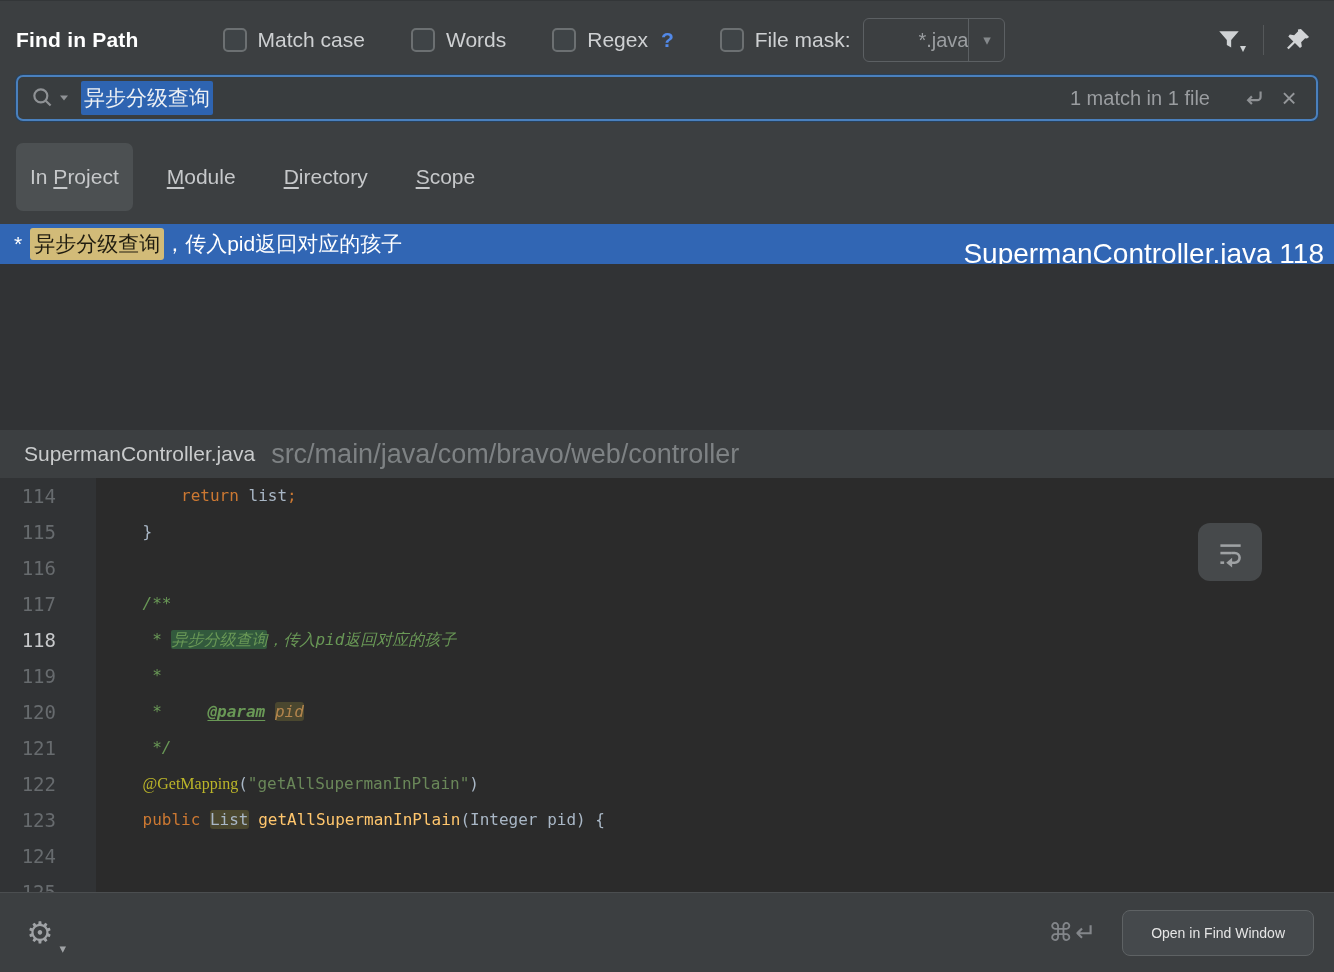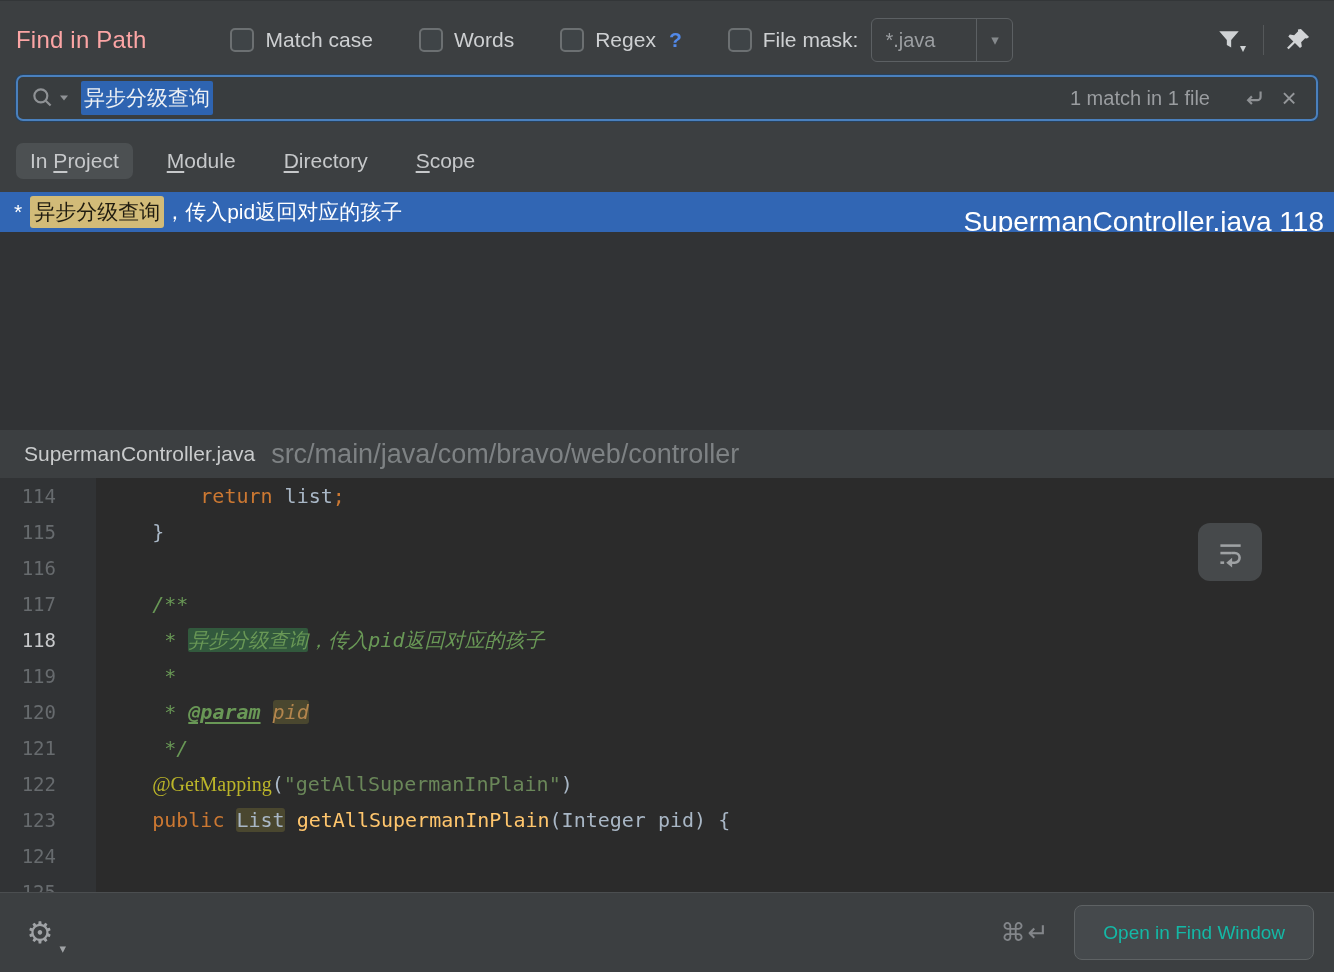--- a/index.html
+++ b/index.html
@@ -7,22 +7,22 @@
   body {
     background:#3c3f41;
     font-family:"Liberation Sans", sans-serif;
     color:#cfd1d3;
     -webkit-font-smoothing:antialiased;
   }
   .popup { display:flex; flex-direction:column; width:1334px; height:972px; border-top:1px solid #333638; }
 
   
   .toolbar { display:flex; align-items:center; padding:16px 18px 0 16px; height:62px; flex:none; }
-  .title { font-size:24px; font-weight:normal; color:#fca5a5; letter-spacing:.2px; }
-  .opts { display:flex; align-items:center; gap:46px; margin-left:84px; }
+  .title { font-size:21px; font-weight:bold; color:#ffffff; letter-spacing:.2px; }
+  .opts { display:flex; align-items:center; gap:46px; margin-left:84px;text-align:right; }
   .opt { display:flex; align-items:center; gap:11px; font-size:21px; color:#ced0d2; }
   .cb { width:24px; height:24px; border:2px solid #6c7072; border-radius:5px; background:#3f4447; flex:none; }
   .help { color:#5289e8; font-weight:bold; font-size:21px; margin-left:2px; }
   .maskgroup { display:flex; align-items:center; gap:13px; }
   .maskselect { display:flex; align-items:center; height:44px; width:142px; border:1px solid #5c6063; border-radius:6px; overflow:hidden; }
   .maskval { flex:1; padding-left:13px; font-size:20px; color:#9b9ea1; }
   .maskbtn { width:36px; height:100%; border-left:1px solid #5c6063; display:flex; align-items:center; justify-content:center; color:#85898c; font-size:15px; }
   .topicons { margin-left:auto; display:flex; align-items:center; gap:16px; }
   .iconbtn { display:flex; align-items:center; justify-content:center; width:36px; height:36px; position:relative; }
   .vdiv { width:1px; height:30px; background:#55585a; }
@@ -33,21 +33,21 @@
   .searchfield { height:46px; border:2px solid #4a80bd; box-shadow:0 0 0 1px #27415d; border-radius:7px; background:#393d3f; display:flex; align-items:center; padding:0 12px 0 12px; }
   .mag { display:flex; align-items:center; gap:3px; margin-right:12px; }
   .query { font-size:21px; color:#eef1f4; background:#2e64b1; padding:3px 3px; border-radius:2px; }
   .spacer { flex:1; }
   .summary { font-size:20px; color:#9a9da0; margin-right:22px; }
   .field-ic { display:flex; align-items:center; justify-content:center; width:30px; height:30px; margin-left:6px; }
   .close-x { font-size:26px; color:#94979a; line-height:1; }
 
   
   .tabs { display:flex; align-items:center; gap:20px; margin:22px 16px 0; flex:none; }
-  .tab { font-size:21px; color:#c6c8ca; padding:6px 14px; border-radius:7px; }
+  .tab { font-size:21px; color:#c6c8ca; padding:22px 14px; border-radius:7px; }
   .tab.selected { background:#4c5052; }
   .mn { text-decoration:underline; text-underline-offset:3px; }
 
   
   .result-row { margin-top:13px; height:40px; background:#3166b4; display:flex; align-items:center; padding:0 10px 0 14px; flex:none; }
   .res-pre { color:#ffffff; font-size:21px; margin-right:8px; }
   .res-match { background:#d2bb78; color:#201c10; font-size:21px; padding:2px 4px; border-radius:3px; }
   .res-suf { color:#ffffff; font-size:21px; }
   .res-loc { margin-left:auto; color:#ffffff; font-size:28px; white-space:nowrap;margin-top:20px; }
   .results-empty { flex:1; background:#313335; }
@@ -57,40 +57,40 @@
   .pvfile { font-size:21px; color:#c9cbcc; }
   .pvpath { font-size:27px; color:#7e8284; }
 
   
   .editor { height:414px; flex:none; display:flex; background:#2b2b2b; overflow:hidden; position:relative; }
   .gutter { width:96px; flex:none; background:#313335; }
   .ln { height:36px; line-height:36px; width:96px; padding-right:40px; text-align:right;
         font-family:"DejaVu Sans Mono", monospace; font-size:19px; color:#676b6e; }
   .ln.active { color:#c7c9cb; }
   .codearea { flex:1; padding-left:8px; overflow:hidden; }
-  .cl { height:36px; line-height:36px; white-space:pre; font-family:"DejaVu Sans Mono", monospace; font-size:20px; }
+  .cl { height:36px; line-height:36px; white-space:pre; font-family:"DejaVu Sans Mono", monospace; font-size:16px; }
   .txt { color:#a9b7c6; }
   .kw  { color:#cc7832; }
   .doc { color:#699856; font-style:italic; }
-  .doctag { color:#699856; font-style:italic; font-weight:bold; text-decoration:underline; text-underline-offset:3px; }
+  .doctag { color:#699856; font-style:italic; font-weight:bold; text-decoration:underline; text-underline-offset:3px;margin-left:36px; }
   .docval { color:#b3854d; font-style:italic; }
   .ann { color:#bbb529;font-family:Liberation Serif, serif; }
   .str { color:#6a8759; }
   .mth { color:#ffc66d; }
   .box { background:#4a472f; border-radius:3px; }
   .match { background:#32593d; border-radius:2px; }
   .softwrap-btn { position:absolute; right:72px; top:45px; width:64px; height:58px; background:#46494b; border-radius:12px; display:flex; align-items:center; justify-content:center; }
 
   
   .footer { height:80px; flex:none; background:#3c3f41; border-top:1px solid #4b4e50; display:flex; align-items:center; padding:0 20px; }
   .gear { position:relative; width:40px; height:40px; display:flex; align-items:center; justify-content:center; font-size:30px; color:#a0a3a6; }
   .gear-caret { position:absolute; right:-6px; bottom:-3px; font-size:13px; color:#a0a3a6; }
   .footer-right { margin-left:auto; display:flex; align-items:center; gap:24px; }
   .shortcut { font-size:25px; color:#83868a; letter-spacing:2px; }
-  .openbtn { height:55px; padding:0 28px; border:1px solid #5e6264; border-radius:8px; background:#45494c; color:#14b8a6; font-size:19px; display:flex; align-items:center; }
+  .openbtn { height:46px; padding:0 28px; border:1px solid #5e6264; border-radius:8px; background:#45494c; color:#e5e5e5; font-size:14px; display:flex; align-items:center; }
 </style>
 </head>
 <body>
 
 <div class="popup">
 
   <div class="toolbar">
     <div class="title">Find in Path</div>
     <div class="opts">
       <div class="opt">

